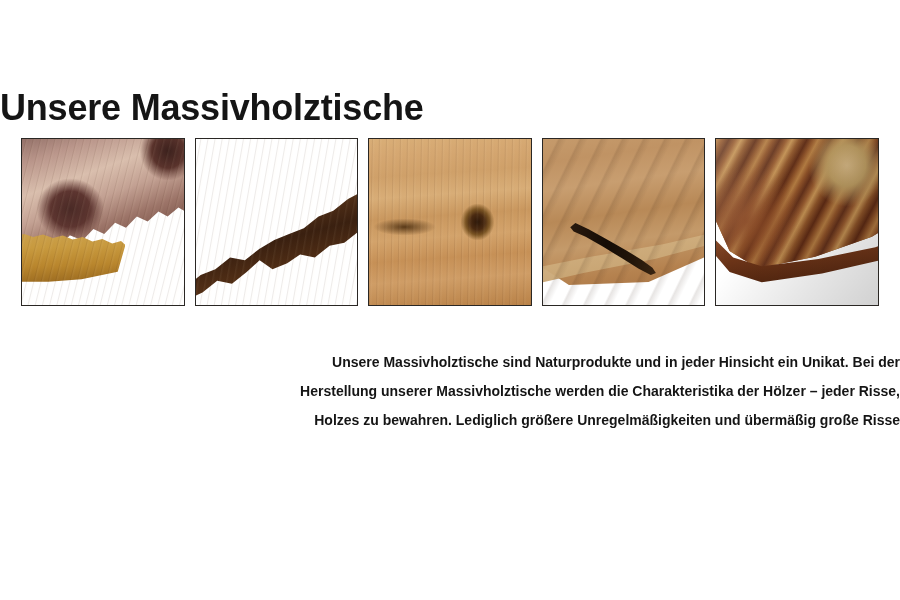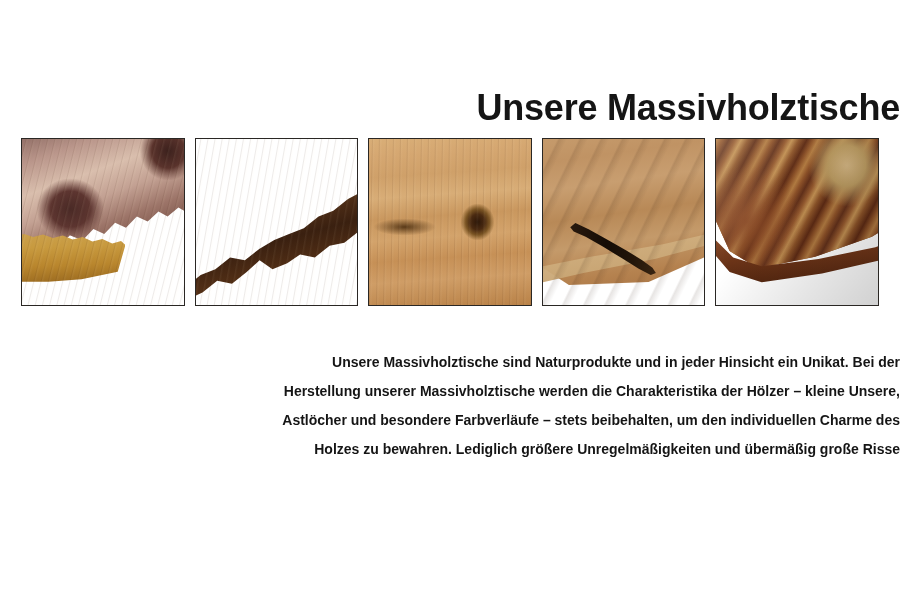--- a/index.html
+++ b/index.html
@@ -22,21 +22,21 @@
     inset: 0;
     background: #ffffff;
   }
 
   
   .title {
     position: absolute;
     top: 64px;
     left: 0;
     width: 900px;
-    text-align: right;
+    text-align: left;
     font-size: 36px;
     font-weight: bold;
     letter-spacing: -0.2px;
     color: #151515;
     line-height: 1.1;
     white-space: nowrap;
   }
 
   
   .gallery {
@@ -261,18 +261,17 @@
         <div class="p5-slab"></div>
         <div class="p5-bevel"></div>
         <div class="p5-sheen"></div>
       </div>
     </div>
 
   </div>
 
   <div class="body-copy">
     <span class="line">Unsere Massivholztische sind Naturprodukte und in jeder Hinsicht ein Unikat. Bei der</span>
-    <span class="line">Herstellung unserer Massivholztische werden die Charakteristika der Hölzer – kleine Unsere,</span>
-    <span class="line">Astlöcher und besondere Farbverläufe – stets beibehalten, um den individuellen Charme des</span>
+    <span class="line">Herstellung unserer Massivholztische werden die Charakteristika der Hölzer – jeder Risse,</span>
     <span class="line">Holzes zu bewahren. Lediglich größere Unregelmäßigkeiten und übermäßig große Risse</span>
   </div>
 
 </div>
 
 </body></html>

